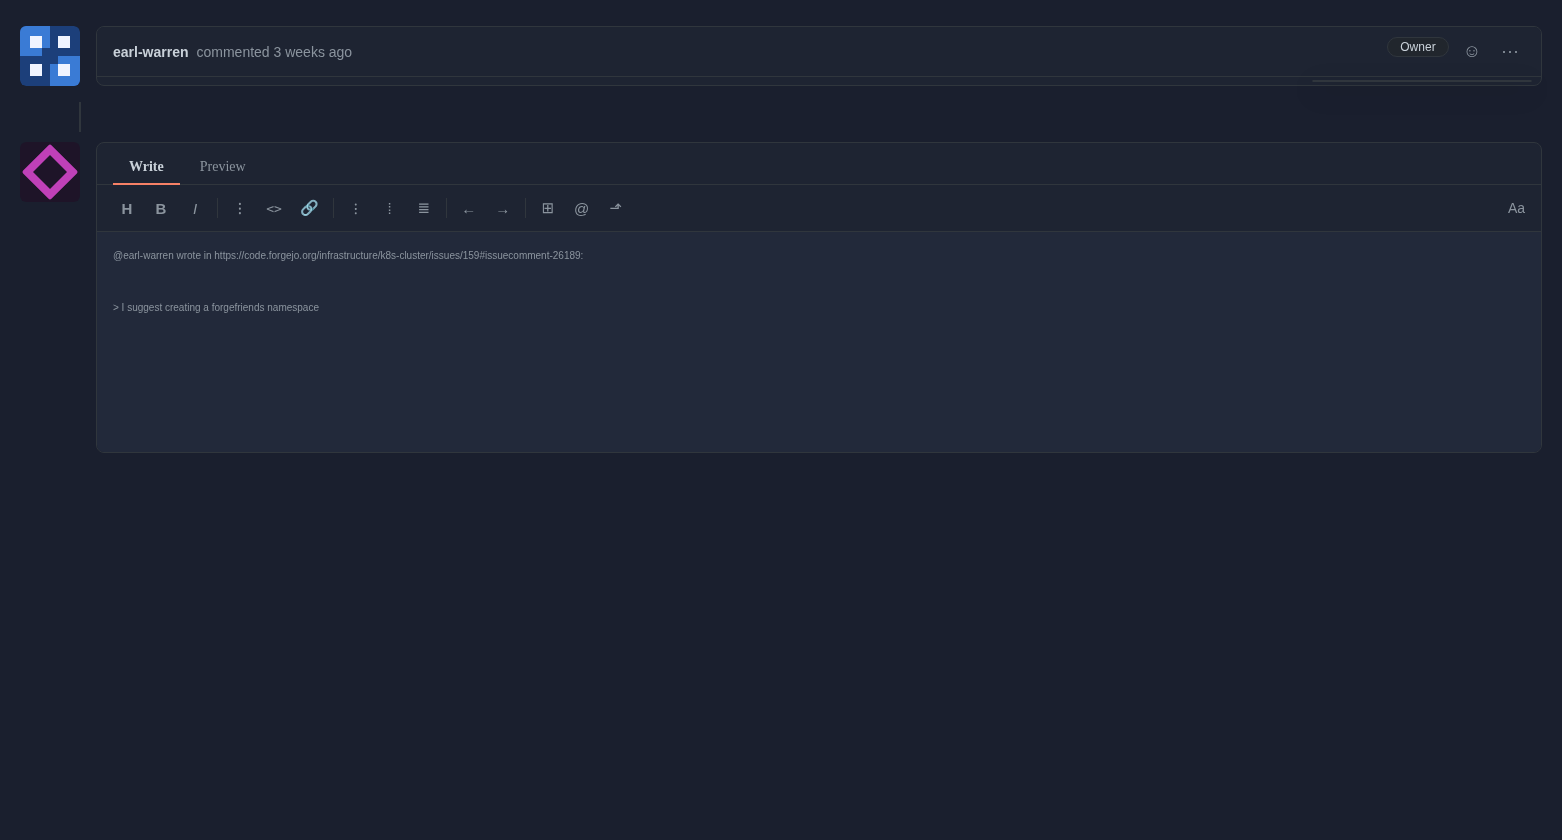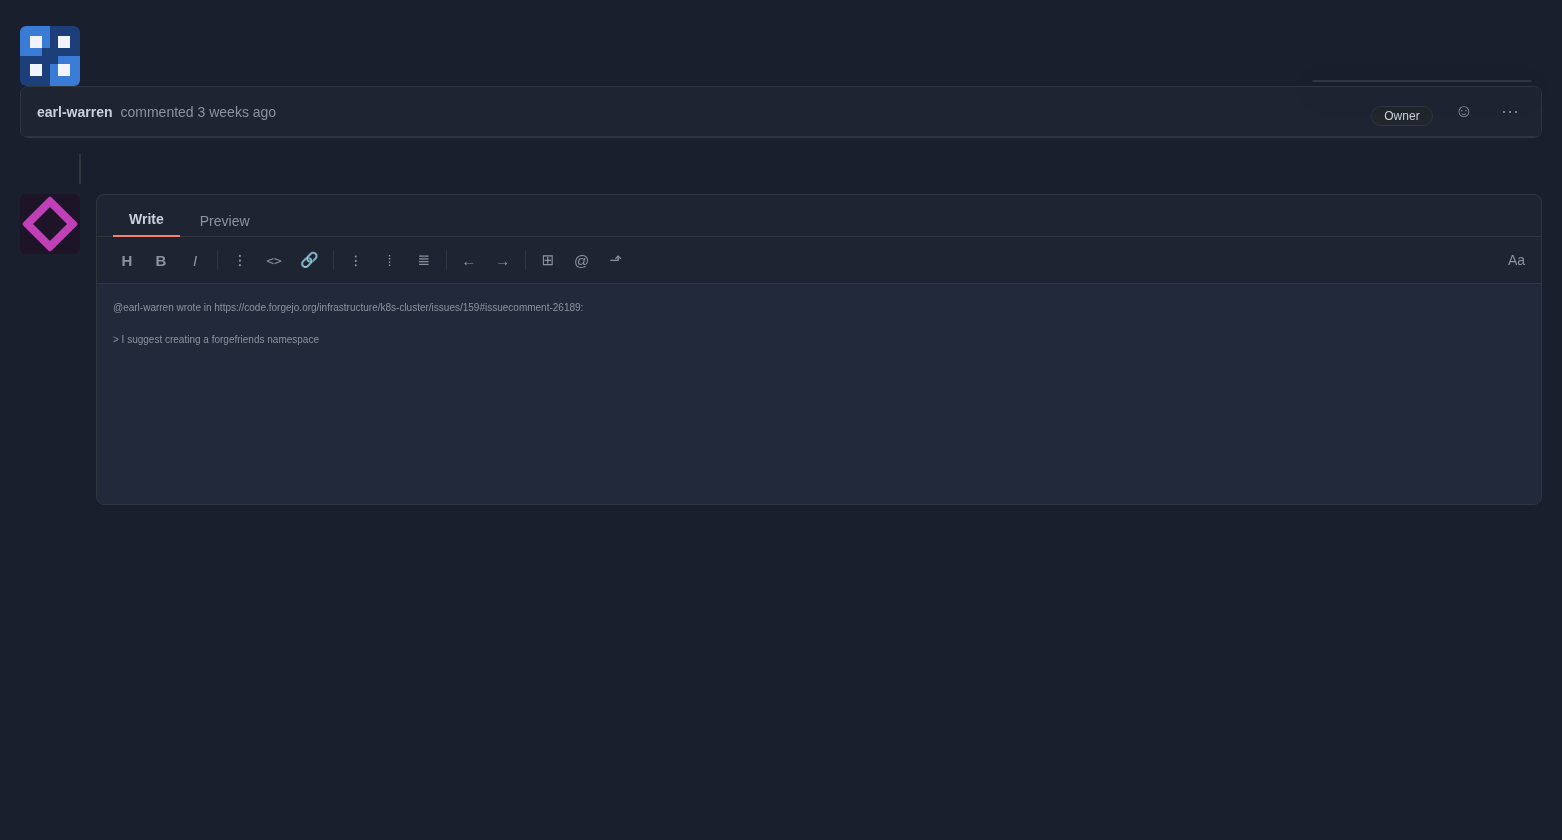--- a/index.html
+++ b/index.html
@@ -17,21 +17,21 @@
     .page-container {
       display: flex;
       flex-direction: column;
       padding: 20px 0;
       position: relative;
     }
 
     
     .comment-block {
       display: flex;
-      flex-direction: column;
+      flex-direction: row;
       padding: 6px 20px;
       margin-bottom: 10px;
       position: relative;
     }
 
     .avatar {
       width: 60px;
       height: 60px;
       border-radius: 6px;
       flex-shrink: 0;
@@ -67,22 +67,22 @@
       font-weight: 600;
       color: #c9d1d9;
     }
 
     .comment-meta {
       color: #8b949e;
     }
 
     .comment-actions {
       display: flex;
-      align-items: flex-end;
-      gap: 16px;
+      align-items: flex-start;
+      gap: 8px;
     }
 
     .owner-badge {
       background: #21262d;
       border: 1px solid #30363d;
       border-radius: 20px;
       padding: 2px 12px;
       font-size: 12px;
       color: #c9d1d9;
       font-weight: 500;
@@ -156,24 +156,25 @@
     .write-main {
       flex: 1;
       background: #1e2432;
       border: 1px solid #30363d;
       border-radius: 8px;
       overflow: hidden;
     }
 
     .write-tabs {
       display: flex;
-      align-items: flex-end;
+      align-items: flex-start;
       padding: 8px 16px 0 16px;
       border-bottom: 1px solid #30363d;
       gap: 4px;
+      font-family: Liberation Serif, serif;
     }
 
     .write-tab {
       padding: 8px 16px;
       font-size: 14px;
       cursor: pointer;
       border-radius: 6px 6px 0 0;
       margin-bottom: -1px;
     }
 
@@ -234,20 +235,21 @@
       font-size: 10px;
       line-height: 1.6;
     }
 
     .quoted-text {
       color: #8b949e;
     }
 
     .quote-line {
       color: #8b949e;
+      margin-top: 20px;
     }
   </style>
 </head>
 <body>
 
 <div class="page-container">
 
   <div class="comment-block">
 
     <div class="avatar">

